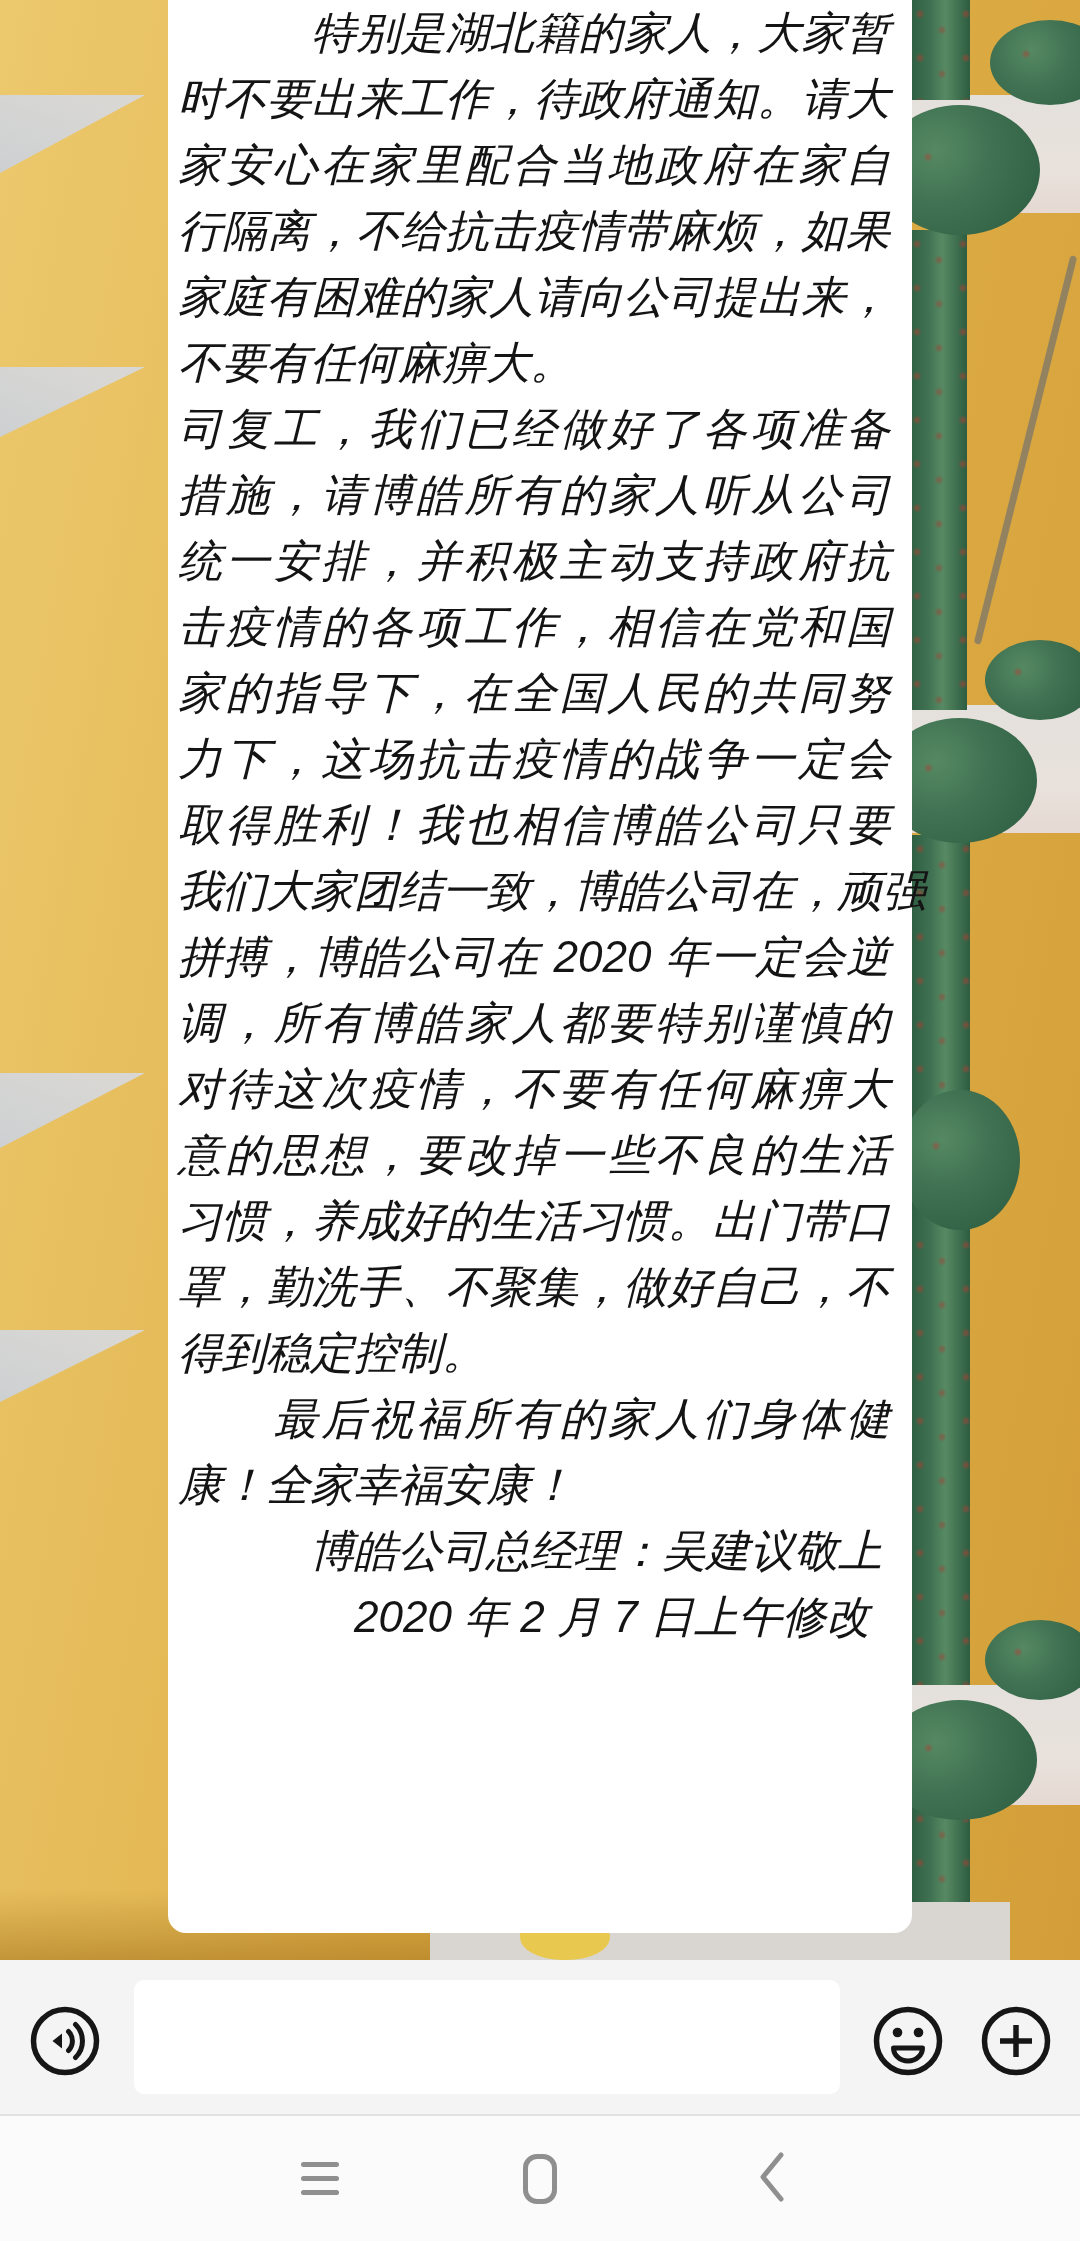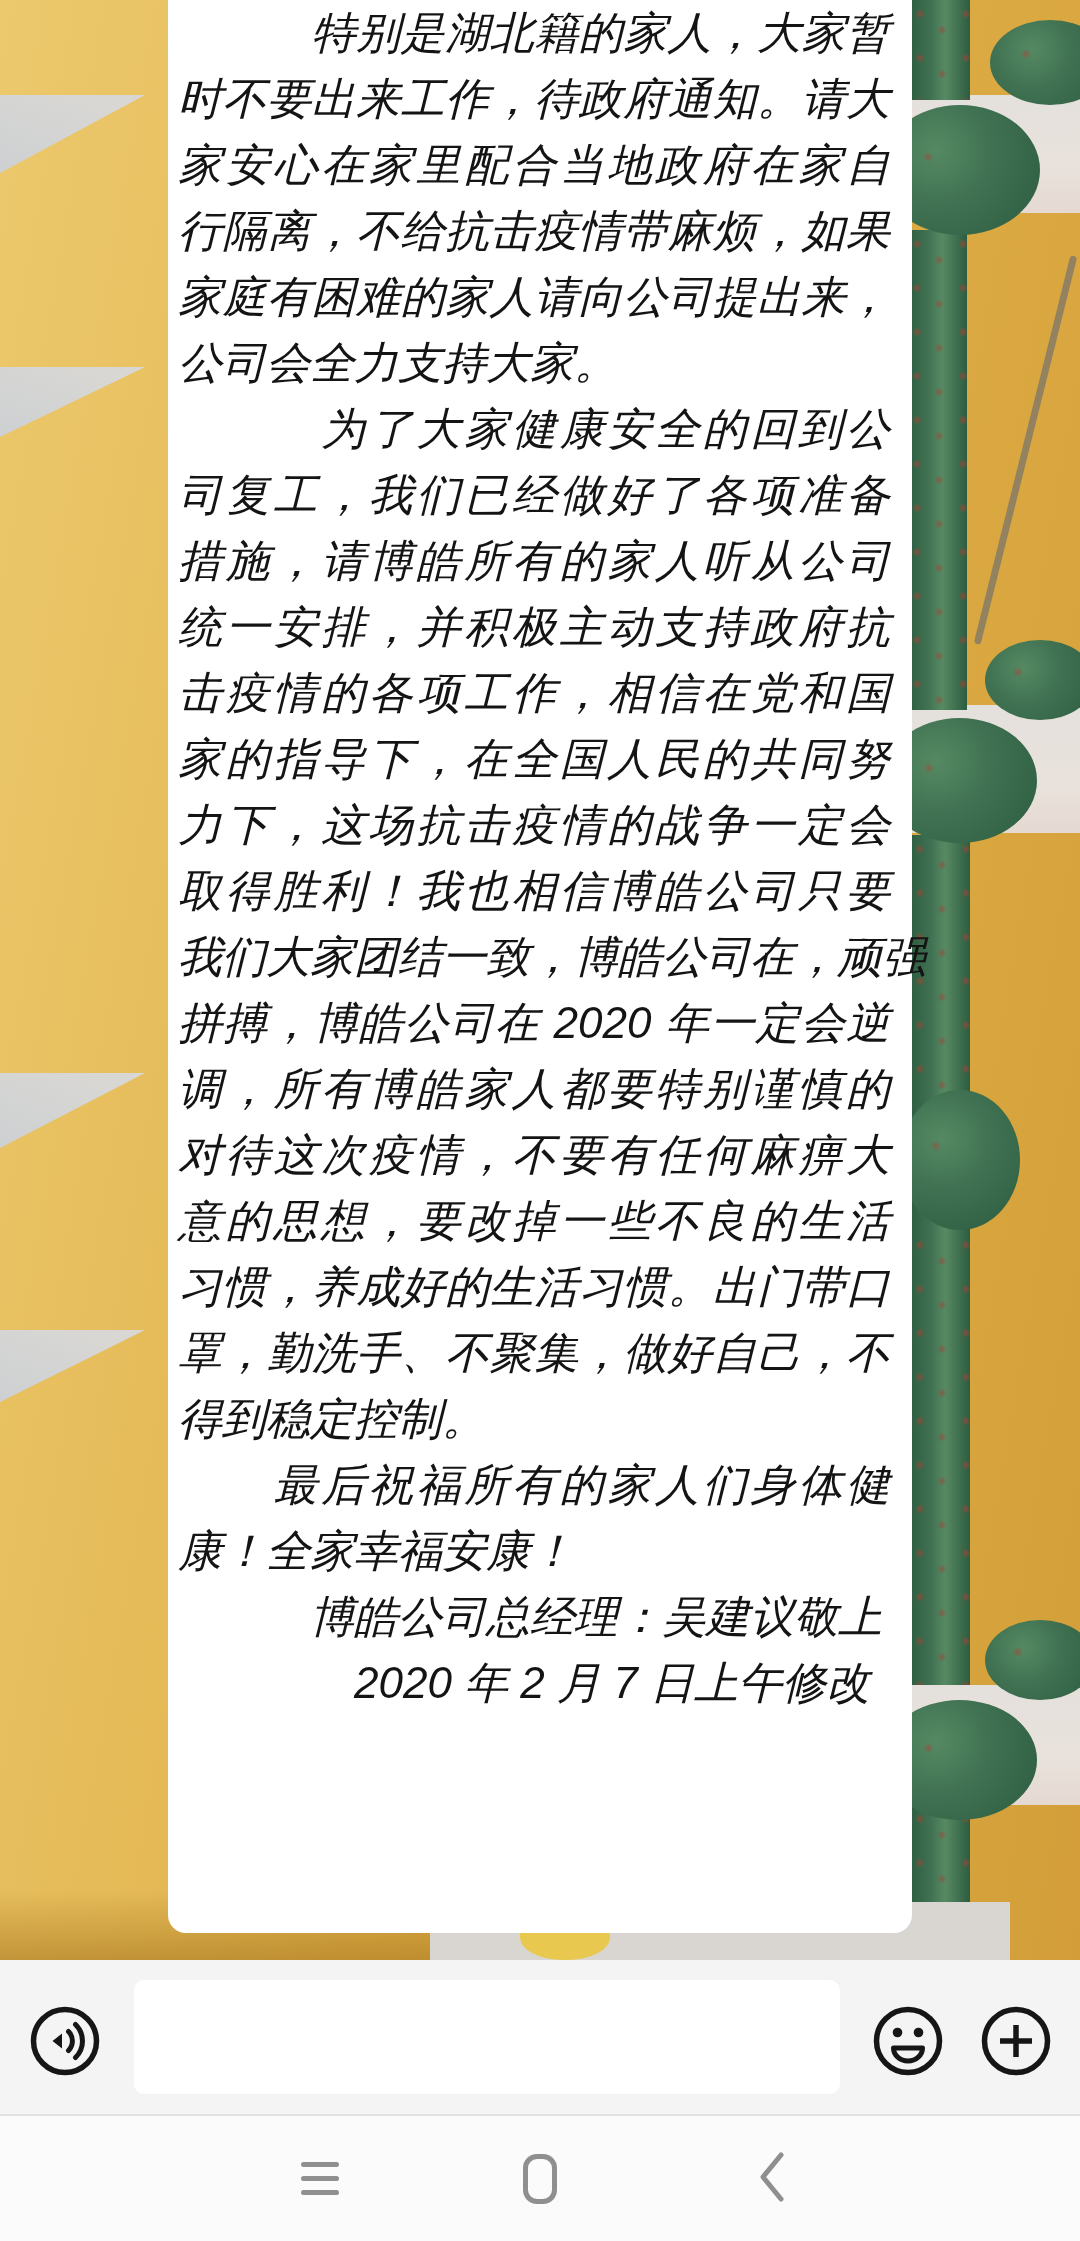--- a/index.html
+++ b/index.html
@@ -98,22 +98,21 @@
     <div class="goldshadow" style="top:1890px;"></div>
   </div>
 
   <div id="bubble">
     <div id="msg-text">
       <div class="line">　　　特别是湖北籍的家人，大家暂</div>
       <div class="line">时不要出来工作，待政府通知。请大</div>
       <div class="line">家安心在家里配合当地政府在家自</div>
       <div class="line">行隔离，不给抗击疫情带麻烦，如果</div>
       <div class="line">家庭有困难的家人请向公司提出来，</div>
-      <div class="line end">公司会全力支持大家。</div>
-      <div class="line">　　　为了大家健康安全的回到公</div>
+      <div class="line end">不要有任何麻痹大。</div>
       <div class="line">司复工，我们已经做好了各项准备</div>
       <div class="line">措施，请博皓所有的家人听从公司</div>
       <div class="line">统一安排，并积极主动支持政府抗</div>
       <div class="line">击疫情的各项工作，相信在党和国</div>
       <div class="line">家的指导下，在全国人民的共同努</div>
       <div class="line">力下，这场抗击疫情的战争一定会</div>
       <div class="line">取得胜利！我也相信博皓公司只要</div>
       <div class="line">我们大家团结一致，博皓公司在，顽强</div>
       <div class="line">拼搏，博皓公司在 2020 年一定会逆</div>
       <div class="line">调，所有博皓家人都要特别谨慎的</div>

